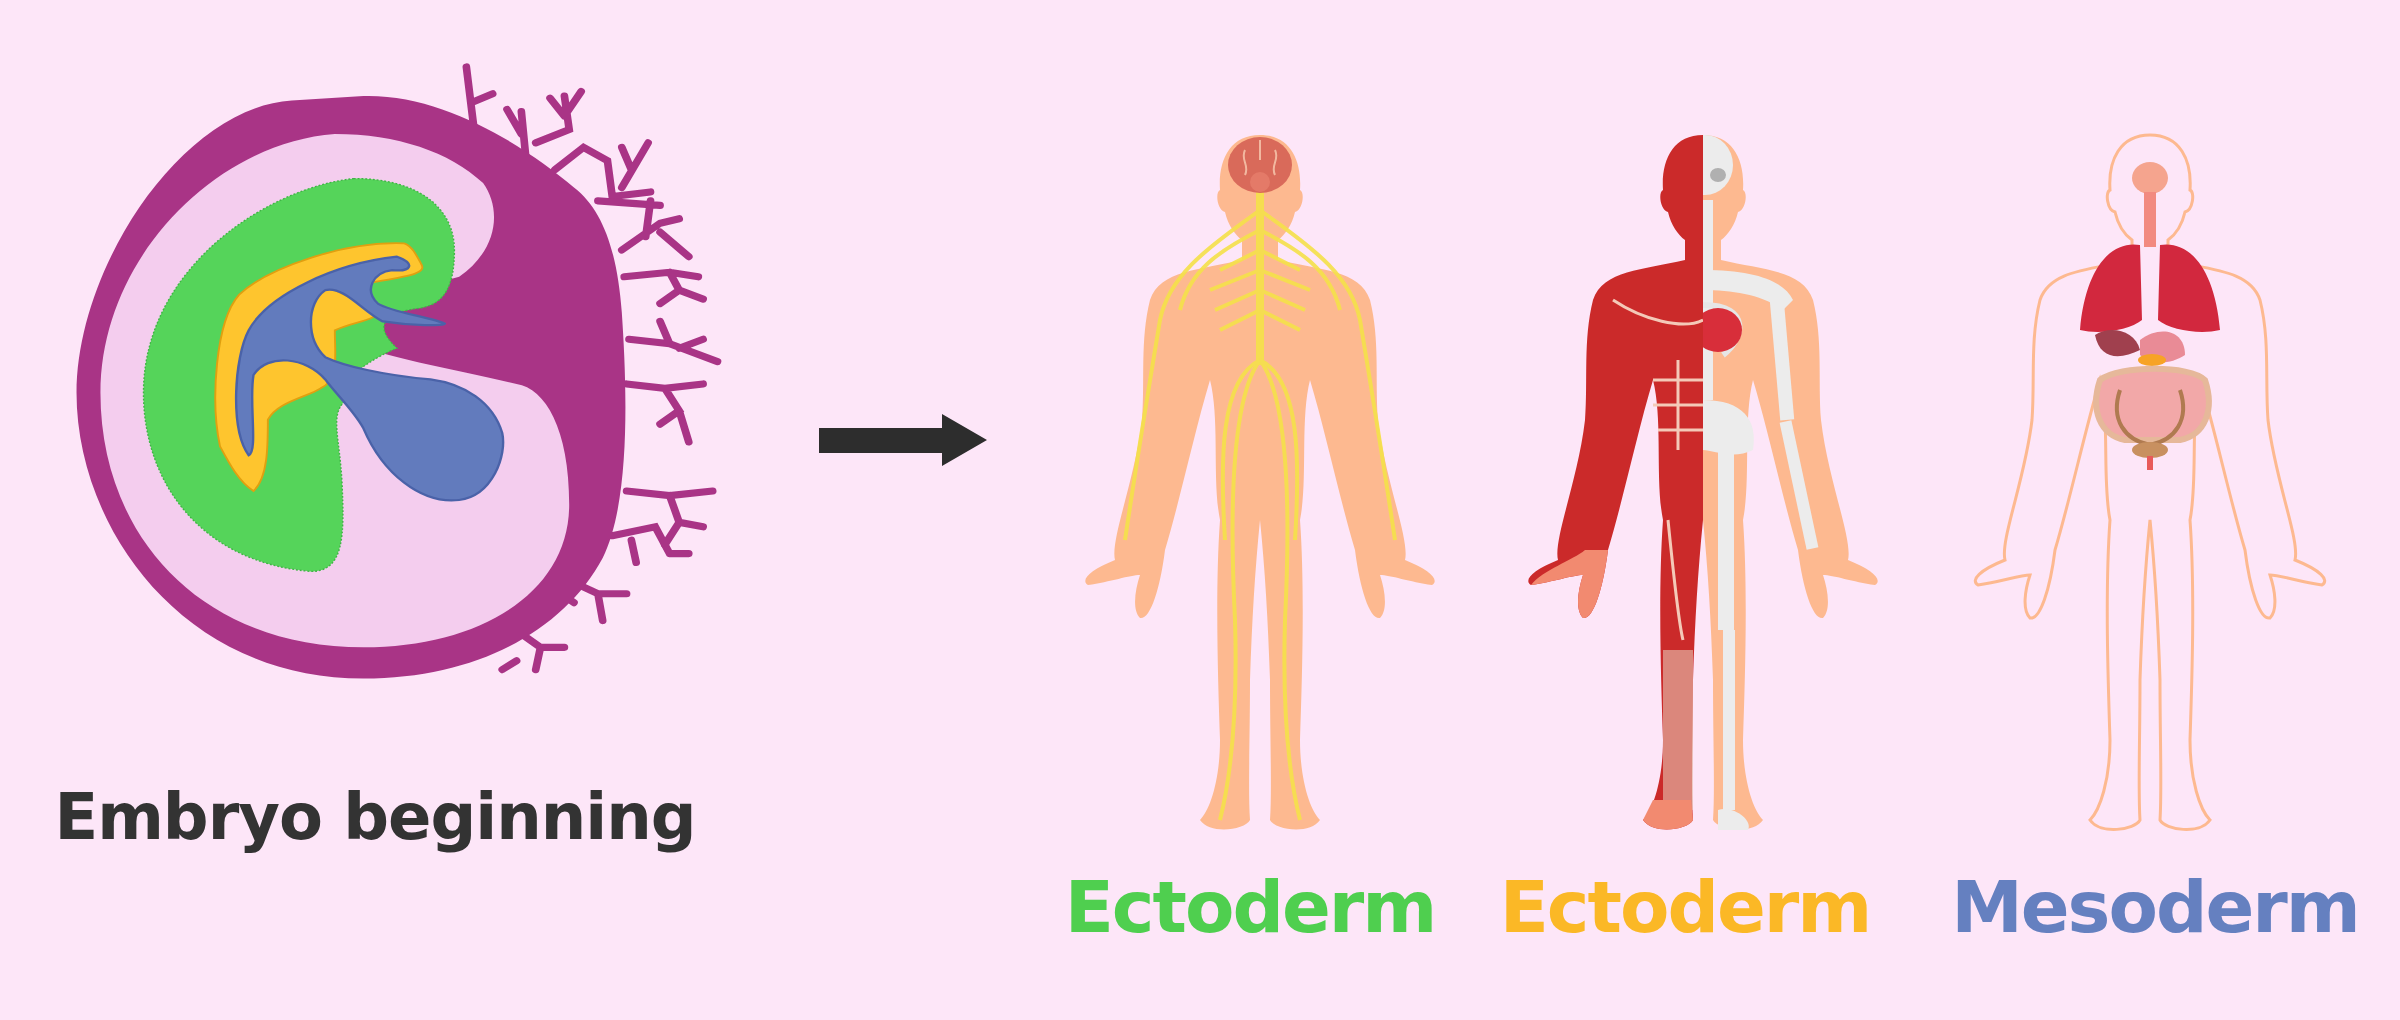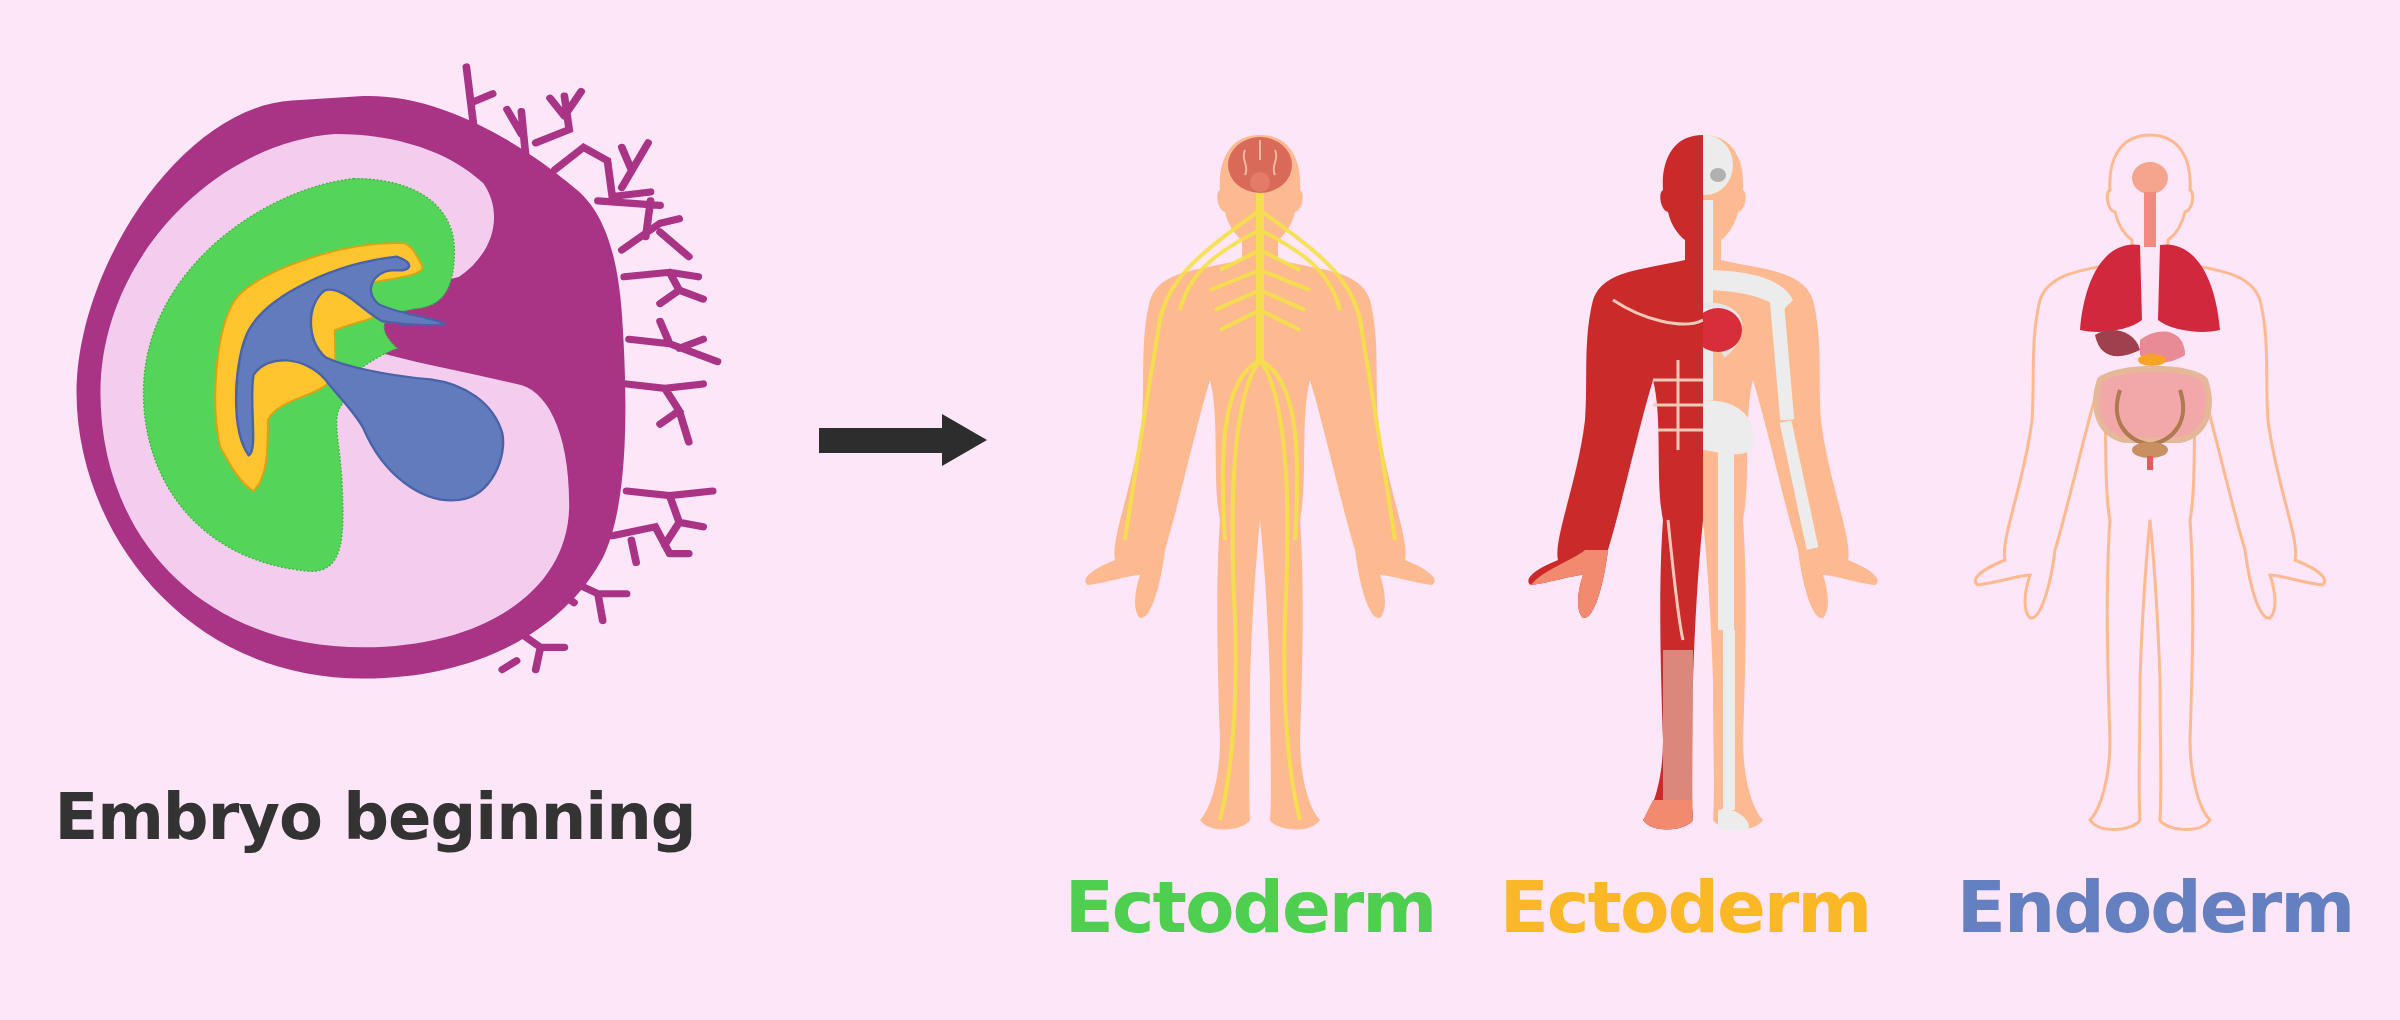--- a/index.html
+++ b/index.html
@@ -132,13 +132,13 @@
   <path d="M180 220 C200 205 225 210 225 235 C210 245 190 245 180 235 Z" fill="#e98b96"></path>
   <ellipse cx="192" cy="240" rx="14" ry="6" fill="#f7a325"></ellipse>
   <path fill="#f2a8a8" stroke="#e6b89a" stroke-width="6" d="M140 260 C160 245 230 245 245 260 C255 290 245 315 220 320 L165 320 C140 315 130 290 140 260 Z"></path>
   <path d="M160 270 C150 300 165 320 190 325 C215 320 230 300 220 270" stroke="#b07a50" stroke-width="4" fill="none"></path>
   <ellipse cx="190" cy="330" rx="18" ry="8" fill="#c89060"></ellipse>
   <rect x="187" y="336" width="6" height="14" fill="#e85a5a"></rect>
 </svg>
 
 <div id="lbl-ecto" class="abs label" style="color:#4fcf4f">Ectoderm</div>
 <div id="lbl-meso" class="abs label" style="color:#fbb826">Ectoderm</div>
-<div id="lbl-endo" class="abs label" style="color:#6580c0">Endoderm</div>
+<div id="lbl-endo" class="abs label" style="color:#6580c0">Mesoderm</div>
 
 </body></html>

